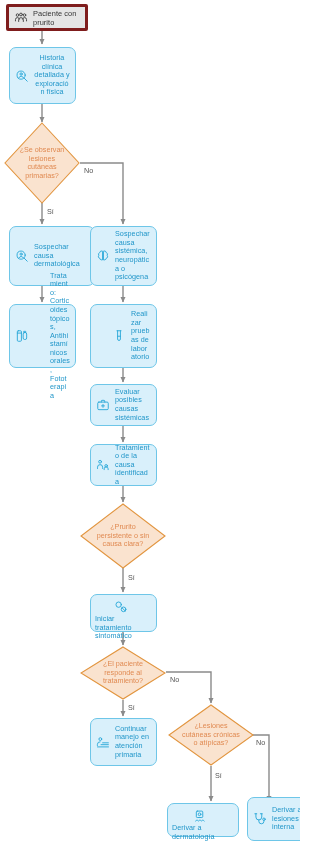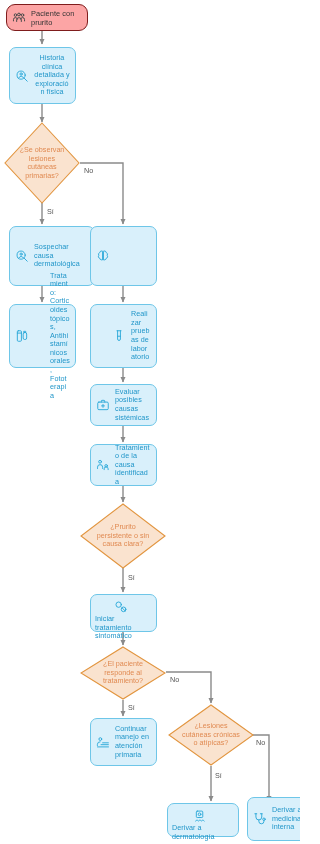--- a/index.html
+++ b/index.html
@@ -32,23 +32,23 @@
     box-sizing: border-box;
     display: flex;
     align-items: center;
     justify-content: flex-start;
     border-radius: 7px;
     border: 1px solid #6ec6e8;
     background: #d9f0fb;
     padding: 4px 5px 4px 4px;
   }
   .node.start {
-    background: #fca5a5;
-    border: 1px solid #7f1d1d;
-    border-radius: 9px;
+    background: #e5e5e5;
+    border: 3px solid #7f1d1d;
+    border-radius: 2px;
   }
   .node .ico {
     flex: 0 0 auto;
     width: 16px;
     height: 16px;
     margin-right: 4px;
     display: flex;
     align-items: center;
     justify-content: center;
   }
@@ -192,20 +192,21 @@
   </div>
 
   <div class="node" style="left:90px; top:226px; width:67px; height:60px;">
     <span class="ico">
       <svg width="14" height="14" viewBox="0 0 24 24" fill="none" stroke="#2aa8d8" stroke-width="1.6" stroke-linecap="round" stroke-linejoin="round">
         <path d="M12 4.4a3.2 3.2 0 00-5.6 2 2.9 2.9 0 00-1.5 4.4A3.1 3.1 0 006.6 16a3 3 0 005.4 1.6z"></path>
         <path d="M12 4.4a3.2 3.2 0 015.6 2 2.9 2.9 0 011.5 4.4A3.1 3.1 0 0117.4 16a3 3 0 01-5.4 1.6z"></path>
         <path d="M12 6.5v12"></path>
       </svg>
     </span>
+    <span class="txt">Sospechar causa sistémica, neuropática o psicógena</span>
   </div>
 
   <div class="node" style="left:9px; top:304px; width:67px; height:64px;gap:16px;">
     <span class="ico">
       <svg width="14" height="14" viewBox="0 0 24 24" fill="none" stroke="#2aa8d8" stroke-width="1.6" stroke-linecap="round" stroke-linejoin="round">
         <rect x="4" y="3" width="7" height="18" rx="1.6"></rect>
         <path d="M4 7h7"></path>
         <rect x="14" y="6" width="6" height="12" rx="2.6"></rect>
         <path d="M15.6 4h2.8v2h-2.8z"></path>
       </svg>
@@ -310,16 +311,16 @@
 
   <div class="node" style="left:247px; top:797px; width:67px; height:44px;">
     <span class="ico">
       <svg width="14" height="14" viewBox="0 0 24 24" fill="none" stroke="#2aa8d8" stroke-width="1.6" stroke-linecap="round" stroke-linejoin="round">
         <path d="M5 3v5.6a5 5 0 0010 0V3"></path>
         <path d="M3.2 3h3.2M12.6 3h3.2"></path>
         <path d="M10 13.6v2.2a4.4 4.4 0 008.8 0v-1.2"></path>
         <circle cx="18.8" cy="12.4" r="2.1"></circle>
       </svg>
     </span>
-    <span class="txt">Derivar a medicina interna</span>
+    <span class="txt">Derivar a lesiones interna</span>
   </div>
 
 </div>
 
 </body></html>

